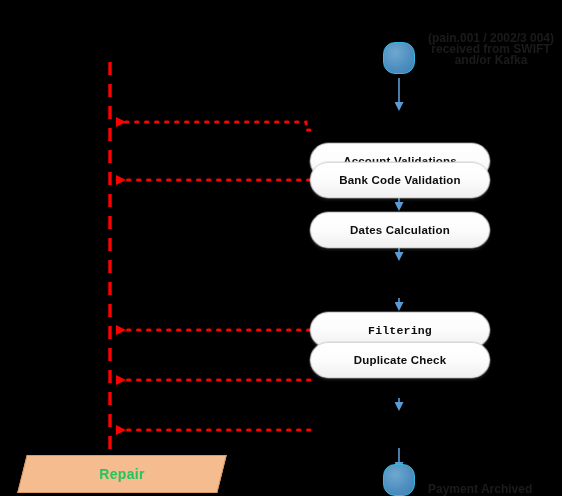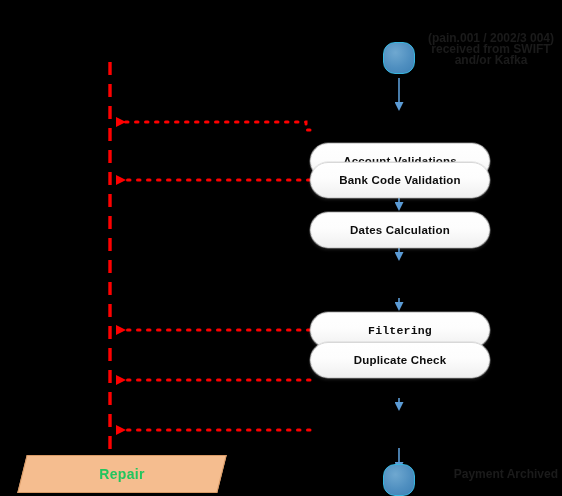--- a/index.html
+++ b/index.html
@@ -45,21 +45,21 @@
   #repair-label span{
     color:#22c55e;font-size:14px;font-weight:bold;letter-spacing:0.3px;
   }
 
   
   .annot{
     position:absolute;color:#1b1b1b;font-size:12px;line-height:11px;
     text-align:center;font-weight:bold;
   }
   #start-annot{left:424px;top:33px;width:134px;}
-  #end-annot{left:428px;top:469px;width:130px;text-align:right;}
+  #end-annot{left:428px;top:484px;width:130px;text-align:left;}
 
   .seg{position:absolute;}
 </style>
 </head>
 <body>
 
 <div id="canvas">
 
   <svg class="seg" width="562" height="496">
     <defs>

